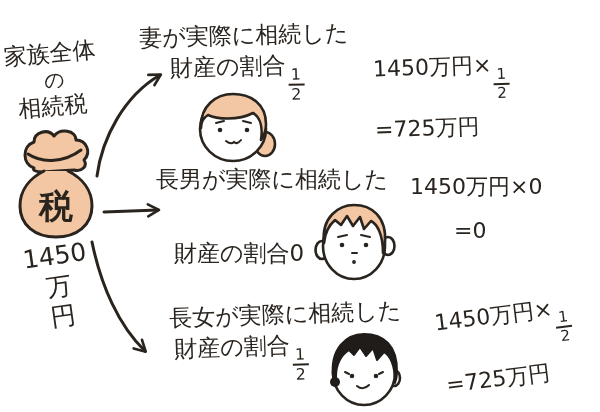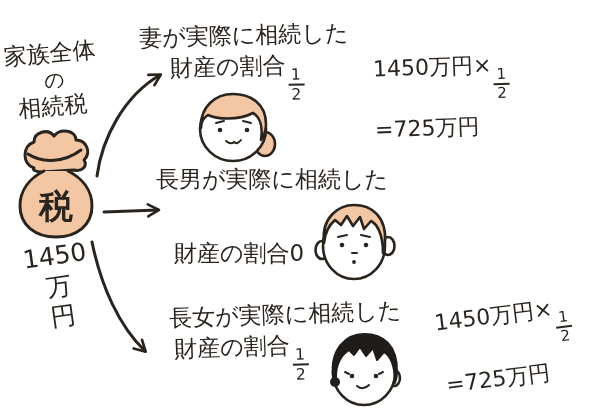--- a/index.html
+++ b/index.html
@@ -117,20 +117,24 @@
     <ellipse cx="40" cy="45" rx="31" ry="33" fill="#ffffff" stroke="var(--ink)" stroke-width="2.6"></ellipse>
     <path d="M10,42 C7,16 25,4 40,4 C57,4 73,15 71,42 C71,46 70,49 69,52 C69,33 63,23 57,20 L50,28 L46,16 L39,25 L33,15 L27,24 L21,19 C15,24 11,32 10,42 Z" style="fill:var(--peach)" stroke="var(--ink)" stroke-width="2.6" stroke-linejoin="round"></path>
     <path d="M24,36 L33,34" stroke="var(--ink)" stroke-width="2" stroke-linecap="round"></path>
     <path d="M47,34 L56,36" stroke="var(--ink)" stroke-width="2" stroke-linecap="round"></path>
     <circle cx="28" cy="44" r="2.3" fill="var(--ink)"></circle>
     <circle cx="52" cy="44" r="2.3" fill="var(--ink)"></circle>
     <path d="M38,52 L43,52" stroke="var(--ink)" stroke-width="2" stroke-linecap="round"></path>
     <circle cx="40" cy="61" r="1.9" fill="var(--ink)"></circle>
   </svg>
 
+  <div class="abs hand calc son-calc">
+    <div>1450万円×0</div>
+    <div class="l2">=0</div>
+  </div>
 
   <div class="abs hand desc dau-desc">
     <div>長女が実際に相続した</div>
     <div class="l2"><span>財産の割合</span><span class="frac">
           <span class="num">1</span>
           <span class="den">2</span>
         </span></div>
   </div>
 
   <svg class="abs" style="left:328px;top:329px;" width="76" height="80" viewBox="0 0 76 80">

